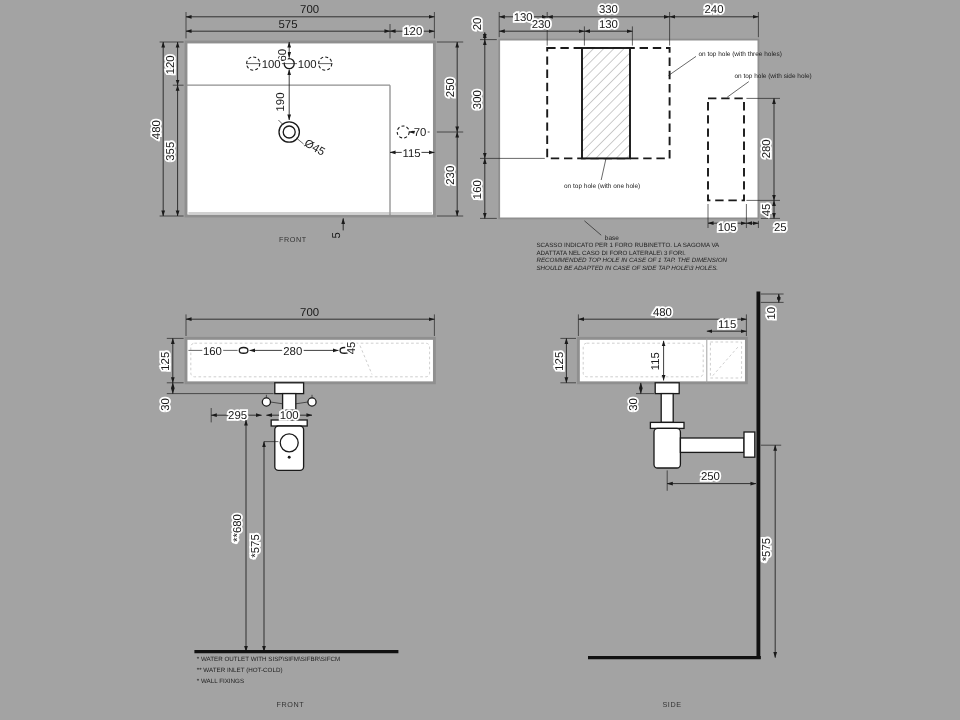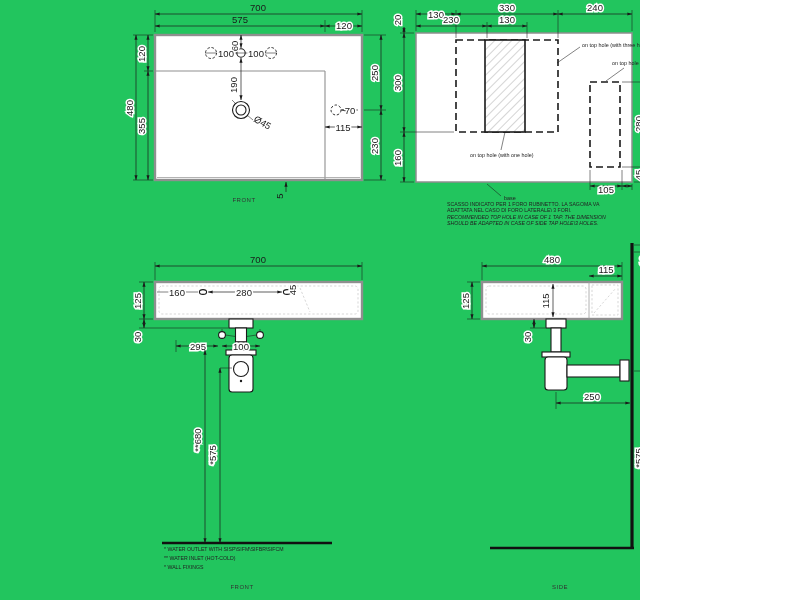--- a/index.html
+++ b/index.html
@@ -1,16 +1,16 @@
 <!DOCTYPE html>
 <html><head>
 <meta charset="utf-8">
 <style>
   html,body{margin:0;padding:0;background:#fff;}
-  .page{position:relative;width:640px;height:600px;background:#22c55e;overflow:hidden;}
+  .page{position:relative;width:800px;height:600px;background:#a3a3a3;overflow:hidden;}
   svg text{font-family:"Liberation Sans","DejaVu Sans",sans-serif;fill:#1a1a1a;}
   .d{font-size:9.5px;}
   .halo{paint-order:stroke fill;stroke:#ffffff;stroke-width:3px;}
   .lbl{font-size:6px;letter-spacing:.5px;fill:#333;}
   .ann{font-size:5.4px;fill:#222;}
   .note{font-size:5.2px;fill:#222;}
   .it{font-style:italic;}
   .s{stroke:#1a1a1a;stroke-width:.7;fill:none;}
   .e{stroke:#1a1a1a;stroke-width:.55;fill:none;}
   .g2{stroke:#8f8f8f;stroke-width:2.4;fill:#fff;}

